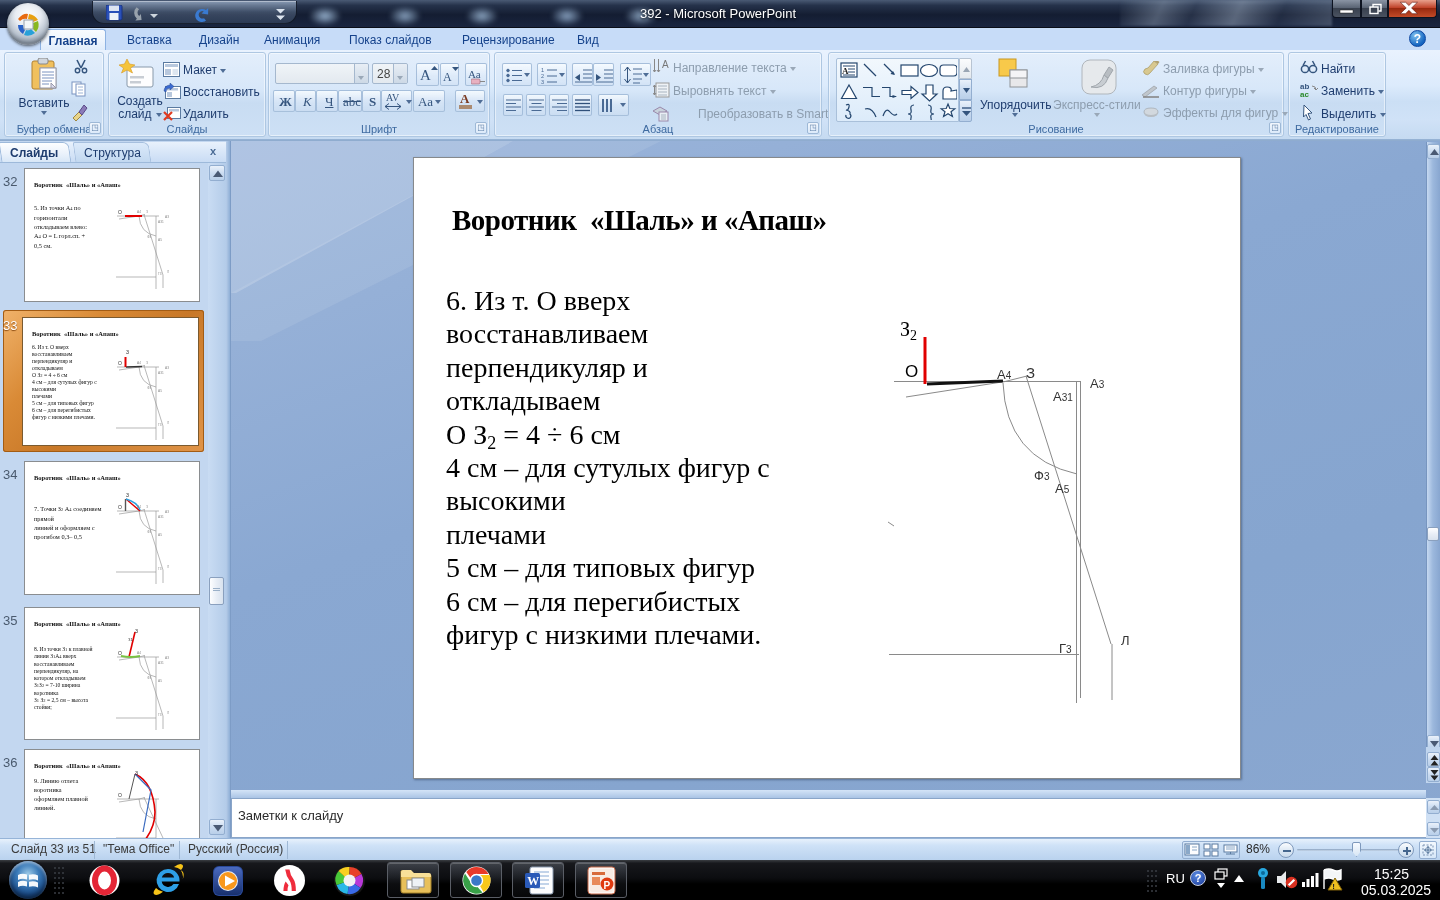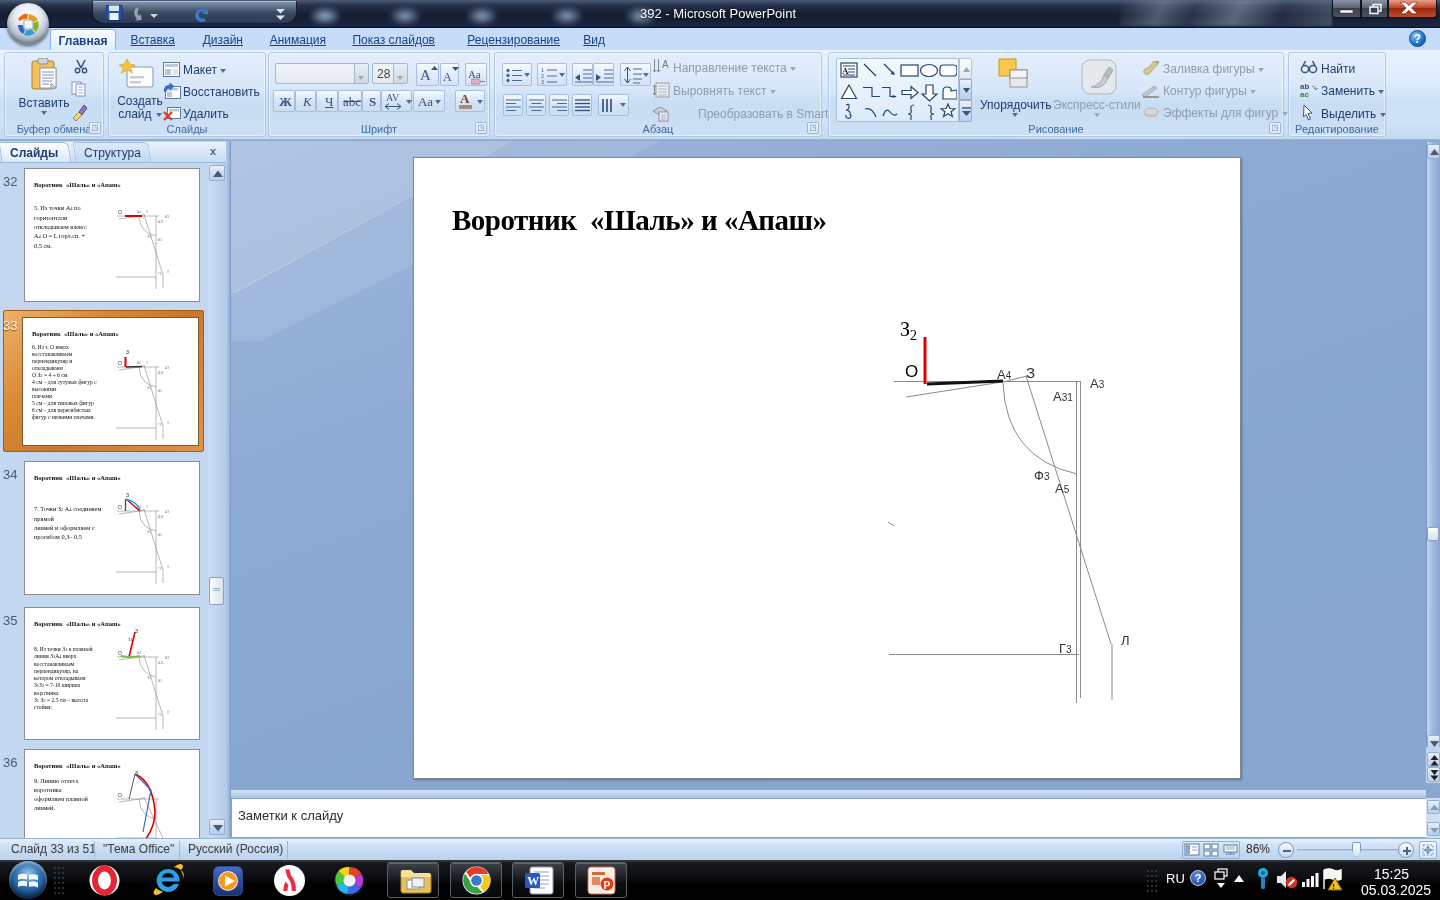--- a/index.html
+++ b/index.html
@@ -29,22 +29,22 @@
 #winbtns { left:1332px; top:0; width:106px; height:19px; }
 .wbtn { position:absolute; top:0; height:18px; border:1px solid #0d1320; border-top:none;
   background:linear-gradient(180deg,#8a94a4 0%,#5a6474 45%,#39414f 50%,#4a5260 100%); }
 .wbtn.b1 { left:0; width:29px; border-radius:0 0 0 4px; }
 .wbtn.b2 { left:29px; width:27px; }
 .wbtn.b3 { left:56px; width:49px; border-radius:0 0 4px 0;
   background:linear-gradient(180deg,#e8a08c 0%,#c0432a 45%,#98290f 50%,#c24b28 100%); }
 
 
 #tabrow { left:0; top:28px; width:1440px; height:22px; background:#c7dcf8; }
-.rtab { position:absolute; top:2px; height:20px; color:#15428b; font-size:12px; text-align:right; padding-top:3px;text-decoration:underline; }
-#tab-active { left:50px; top:1px; width:66px; height:21px; border:1px solid #8db2e2; border-bottom:none;
+.rtab { position:absolute; top:2px; height:20px; color:#15428b; font-size:12px; text-align:left; padding-top:3px; }
+#tab-active { left:40px; top:1px; width:66px; height:21px; border:1px solid #8db2e2; border-bottom:none;
   border-radius:3px 3px 0 0; background:linear-gradient(180deg,#f8fbfe 0%,#eef5fd 50%,#dfecfb 100%);
   color:#15428b; font-size:12px; font-weight:bold; text-align:center; padding-top:4px; }
 #helpq { left:1409px; top:2px; width:17px; height:17px; border-radius:50%;
   background:radial-gradient(circle at 35% 30%, #7ec1f0, #1565c0 70%); border:1px solid #0d47a1;
   color:#fff; font-size:12px; font-weight:bold; text-align:center; line-height:16px; }
 
 
 #ribbon { left:0; top:50px; width:1440px; height:90px;
   background:linear-gradient(180deg,#e9f2fe 0%,#dcebfc 40%,#cbdff5 58%,#d0e2f7 78%,#c5daf1 100%);
   border-bottom:1px solid #95b2d4; }
@@ -553,20 +553,31 @@
     <div class="glabel">Редактирование</div>
   </div>
   </div>
 
   <div class="abs" id="mainarea">
     <div class="abs" id="editbg"></div>
     <div class="abs" style="left:231px;top:0;width:300px;height:160px;background:rgba(255,255,255,.20);clip-path:polygon(0 0,282px 0,5px 152px,0 152px);"></div>
     <div class="abs" style="left:231px;top:0;width:440px;height:200px;background:rgba(255,255,255,.09);clip-path:polygon(282px 0,430px 0,30px 200px,0 200px,0 152px);"></div>
     <div class="abs" id="slide">
       <div class="abs" style="left:38px;top:46px;font-family:'Liberation Serif',serif;font-size:29px;font-weight:bold;letter-spacing:-0.5px;color:#000;">Воротник&nbsp; «Шаль» и «Апаш»</div>
+      <div class="abs" style="left:32px;top:126px;font-family:'Liberation Serif',serif;font-size:28px;color:#000;line-height:33.4px;white-space:pre;">6. Из т. О вверх
+восстанавливаем
+перпендикуляр и
+откладываем
+О З<span style="font-size:18px;position:relative;top:5px;line-height:0;">2</span> = 4 ÷ 6 см
+4 см – для сутулых фигур с
+высокими
+плечами
+5 см – для типовых фигур
+6 см – для перегибистых
+фигур с низкими плечами.</div>
       <svg class="abs" style="left:0;top:0;" width="828" height="622" viewBox="0 0 828 622">
         <g fill="none" stroke="#8a8a8a" stroke-width="1">
           <line x1="480" y1="223.5" x2="667" y2="223.5"></line>
           <line x1="492" y1="239" x2="588" y2="224"></line>
           <line x1="589" y1="224" x2="613" y2="218"></line>
           <line x1="612" y1="218" x2="697" y2="486"></line>
           <path d="M 589 225 Q 592 300 663 316"></path>
           <line x1="662.5" y1="223" x2="662.5" y2="545"></line>
           <line x1="666.5" y1="223" x2="666.5" y2="540"></line>
           <line x1="475" y1="496.5" x2="665" y2="496.5"></line>

